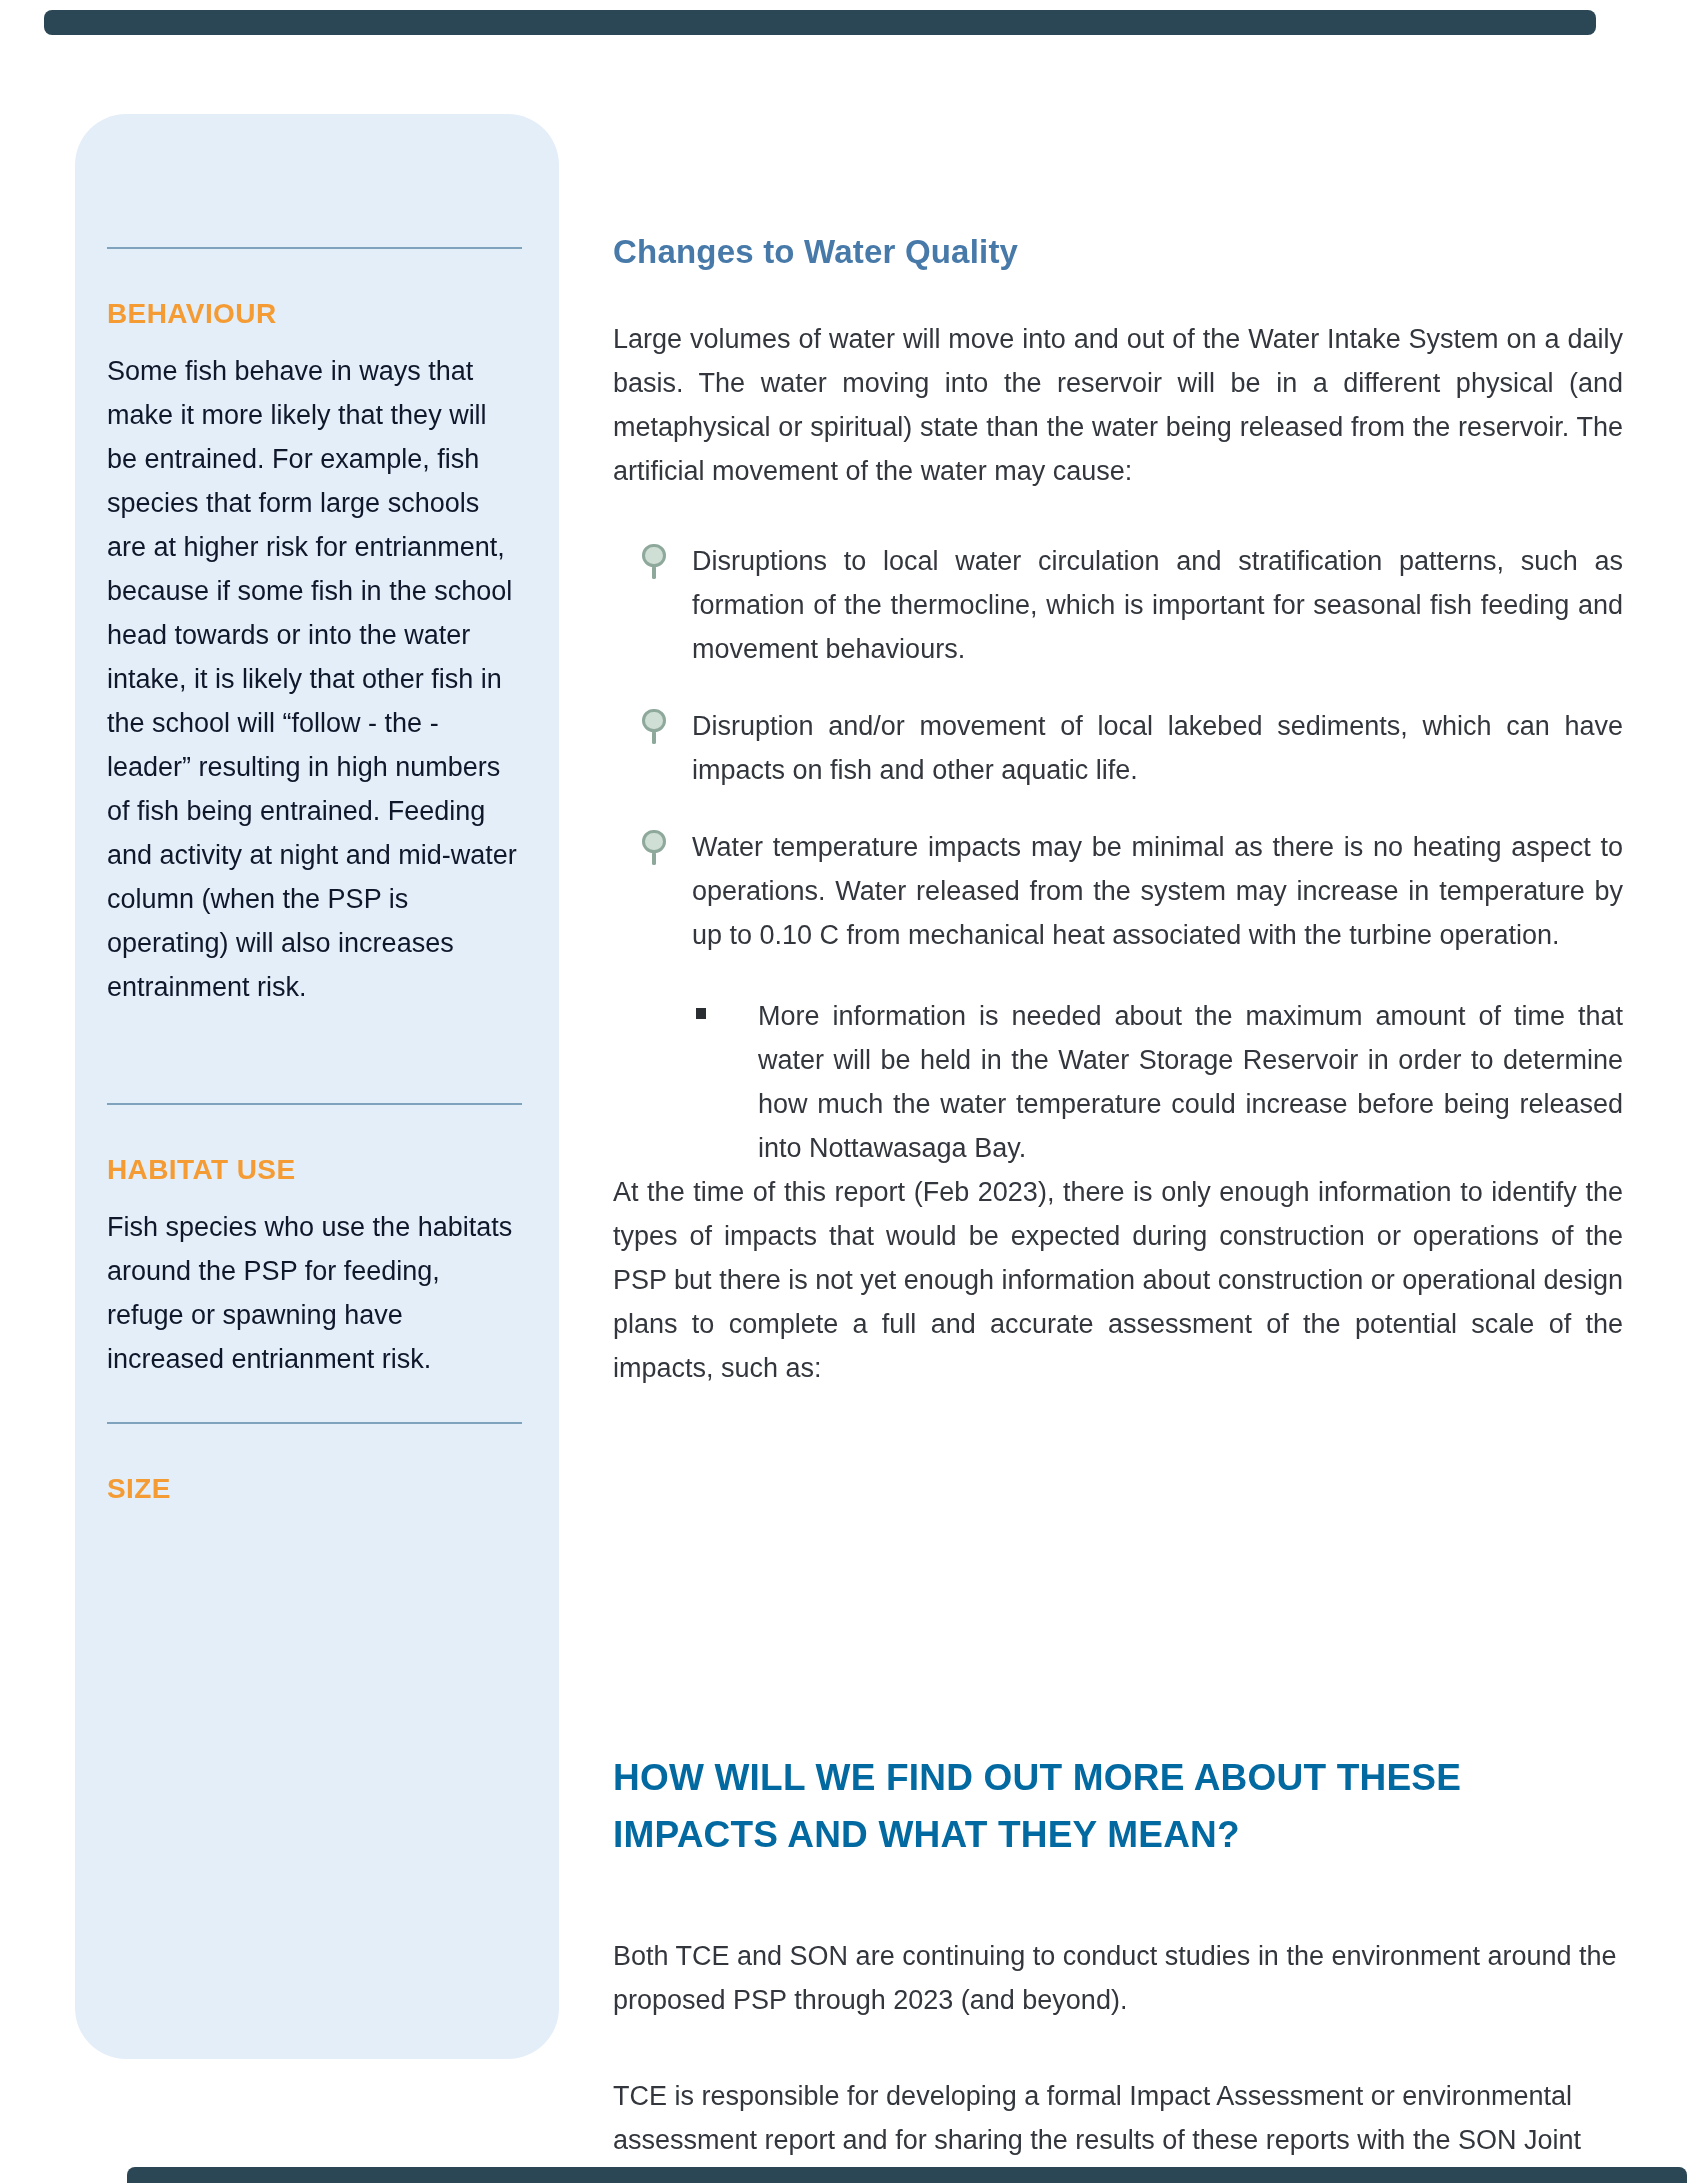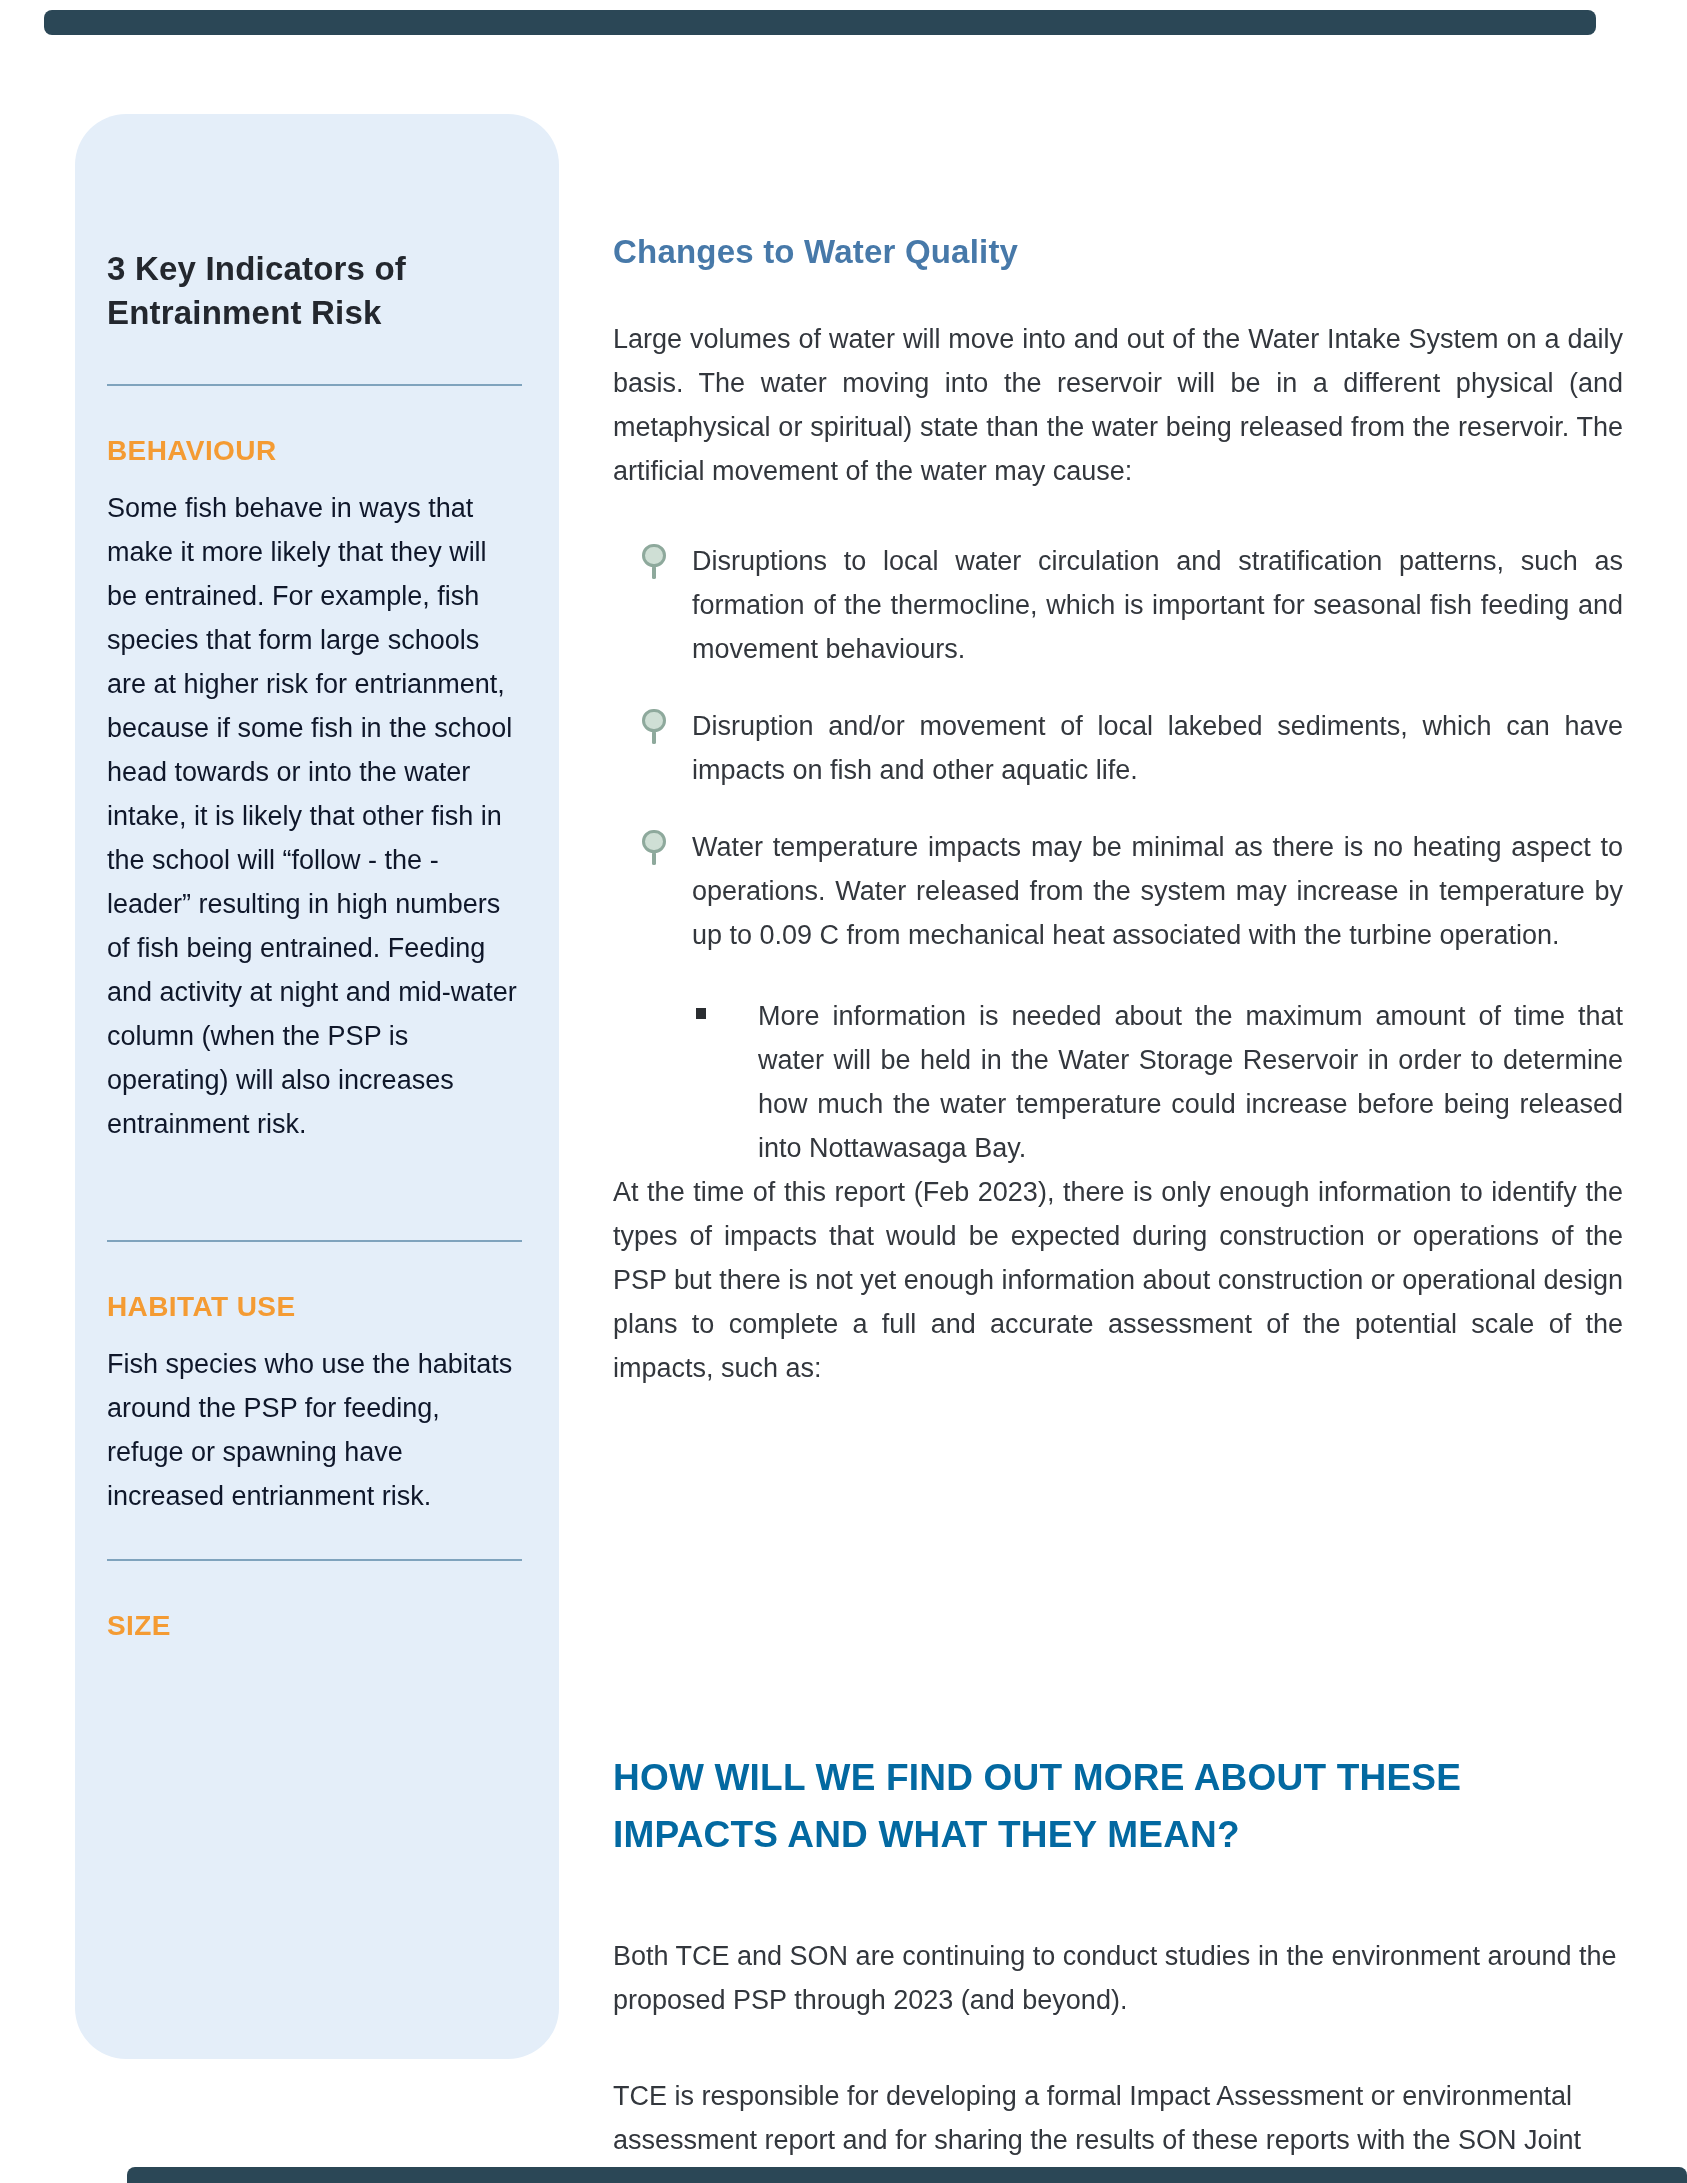--- a/index.html
+++ b/index.html
@@ -95,21 +95,20 @@
   .para-2{margin-top:52px;text-align:left;}
 </style>
 </head>
 <body>
 
 <div id="page">
 
   <div id="top-bar" class="edge-bar"></div>
 
   <aside id="sidebar">
-    <h2 class="sb-title">3 Key Indicators of Entrainment Risk</h2>
 
     <hr class="sb-divider">
     <h3 class="sb-label">BEHAVIOUR</h3>
     <p class="sb-text sb-gap-1">Some fish behave in ways that make it more likely that they will be entrained. For example, fish species that form large schools are at higher risk for entrianment, because if some fish in the school head towards or into the water intake, it is likely that other fish in the school will “follow - the - leader” resulting in high numbers of fish being entrained. Feeding and activity at night and mid-water column (when the PSP is operating) will also increases entrainment risk.</p>
 
     <hr class="sb-divider">
     <h3 class="sb-label">HABITAT USE</h3>
     <p class="sb-text sb-gap-2">Fish species who use the habitats around the PSP for feeding, refuge or spawning have increased entrianment risk.</p>
 
     <hr class="sb-divider">
@@ -134,21 +133,21 @@
             <span class="sprout-head"></span>
             <span class="sprout-stem"></span>
           </span>
         <span class="body-text" style="display:block;">Disruption and/or movement of local lakebed sediments, which can have impacts on fish and other aquatic life.</span>
       </li>
       <li class="bullet-item">
         <span class="sprout">
             <span class="sprout-head"></span>
             <span class="sprout-stem"></span>
           </span>
-        <span class="body-text" style="display:block;">Water temperature impacts may be minimal as there is no heating aspect to operations. Water released from the system may increase in temperature by up to 0.09 C from mechanical heat associated with the turbine operation.</span>
+        <span class="body-text" style="display:block;">Water temperature impacts may be minimal as there is no heating aspect to operations. Water released from the system may increase in temperature by up to 0.10 C from mechanical heat associated with the turbine operation.</span>
       </li>
     </ul>
 
     <div class="sub-bullet">
       <span class="square-marker"></span>
       <span class="body-text" style="display:block;margin-top:12px;">More information is needed about the maximum amount of time that water will be held in the Water Storage Reservoir in order to determine how much the water temperature could increase before being released into Nottawasaga Bay.</span>
     </div>
 
     <p class="body-text followup">At the time of this report (Feb 2023), there is only enough information to identify the types of impacts that would be expected during construction or operations of the PSP but there is not yet enough information about construction or operational design plans to complete a full and accurate assessment of the potential scale of the impacts, such as:</p>
 

